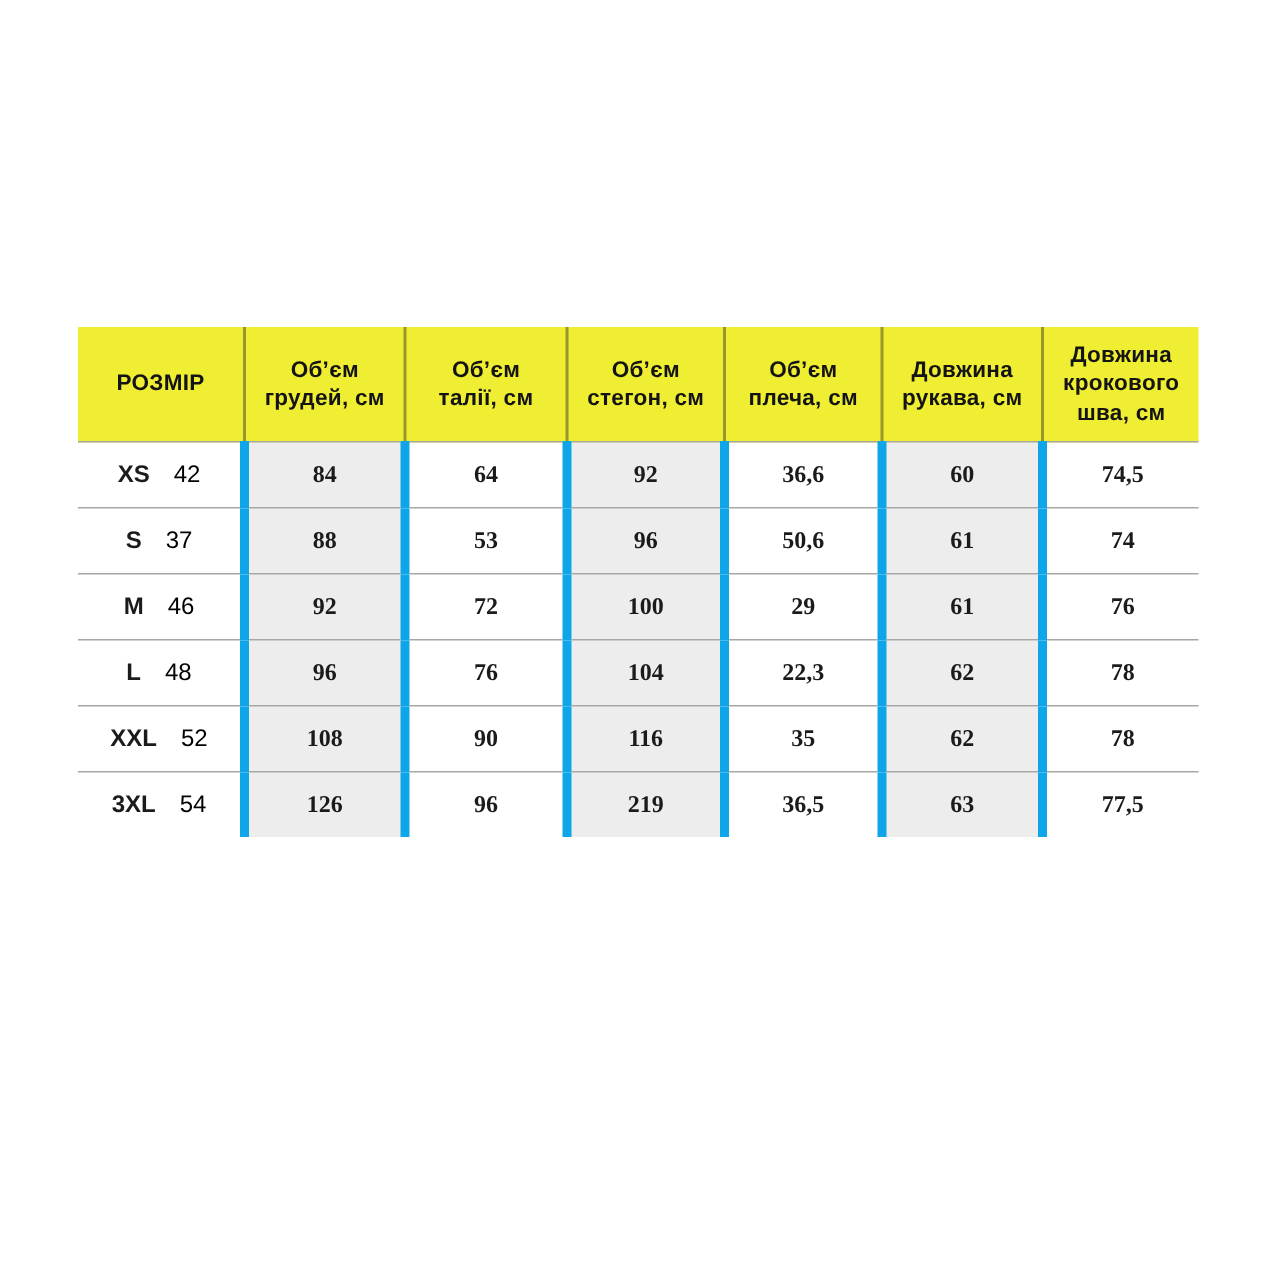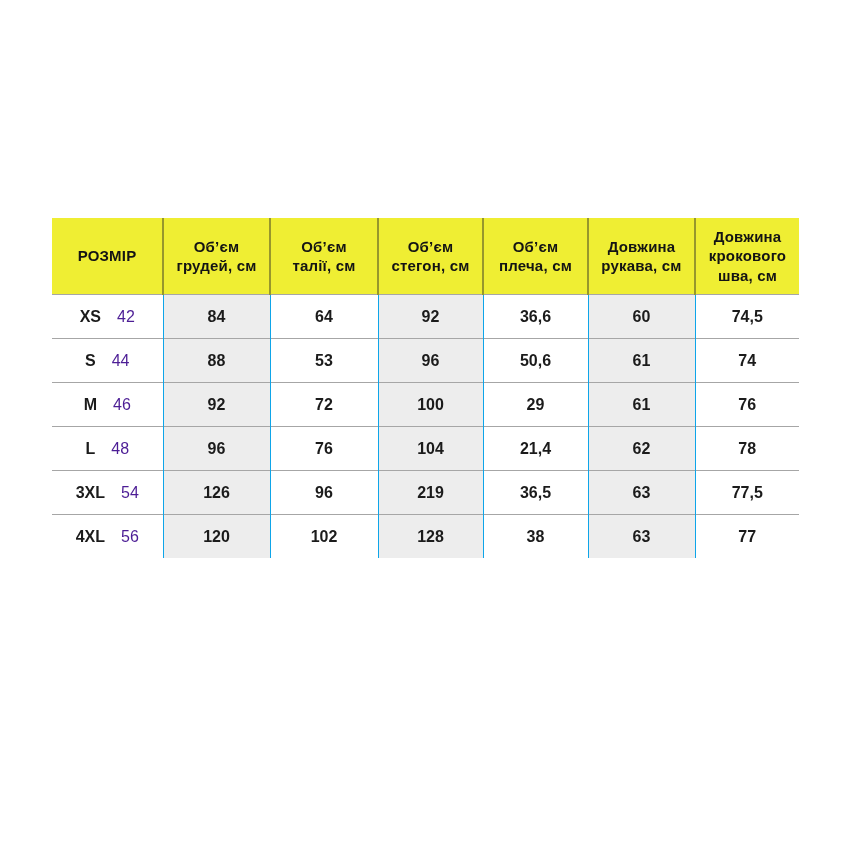--- a/index.html
+++ b/index.html
@@ -44,38 +44,39 @@
     height: 43px;
     font-size: 16px;
     font-weight: 700;
     color: #1b1b1b;
     text-align: center;
     vertical-align: middle;
     border-top: 1px solid #a6a6a6;
     padding: 0 4px;
   }
   table.size-chart td + td {
-    border-left: 1px solid #0ea5e9;
+    border-left: 6px solid #0ea5e9;
+    font-family: Liberation Serif, serif;
   }
   table.size-chart td.shade {
     background: #ededed;
   }
   .size-wrap {
     display: flex;
     justify-content: center;
     align-items: center;
     gap: 16px;
   }
   .size-label {
     font-weight: 700;
     color: #1b1b1b;
   }
   .size-number {
     font-weight: 400;
-    color: #4c1d95;
+    color: #000000;
   }
 </style>
 </head>
 <body>
 
 <div class="canvas">
   <table class="size-chart">
     <colgroup>
       <col style="width:111px">
       <col style="width:107px">
@@ -115,21 +116,21 @@
         <td>64</td>
         <td class="shade">92</td>
         <td>36,6</td>
         <td class="shade">60</td>
         <td>74,5</td>
       </tr>
       <tr>
         <td>
           <div class="size-wrap">
             <span class="size-label">S</span>
-            <span class="size-number">44</span>
+            <span class="size-number">37</span>
           </div>
         </td>
         <td class="shade">88</td>
         <td>53</td>
         <td class="shade">96</td>
         <td>50,6</td>
         <td class="shade">61</td>
         <td>74</td>
       </tr>
       <tr>
@@ -149,47 +150,47 @@
       <tr>
         <td>
           <div class="size-wrap">
             <span class="size-label">L</span>
             <span class="size-number">48</span>
           </div>
         </td>
         <td class="shade">96</td>
         <td>76</td>
         <td class="shade">104</td>
-        <td>21,4</td>
+        <td>22,3</td>
+        <td class="shade">62</td>
+        <td>78</td>
+      </tr>
+      <tr>
+        <td>
+          <div class="size-wrap">
+            <span class="size-label">XXL</span>
+            <span class="size-number">52</span>
+          </div>
+        </td>
+        <td class="shade">108</td>
+        <td>90</td>
+        <td class="shade">116</td>
+        <td>35</td>
         <td class="shade">62</td>
         <td>78</td>
       </tr>
       <tr>
         <td>
           <div class="size-wrap">
             <span class="size-label">3XL</span>
             <span class="size-number">54</span>
           </div>
         </td>
         <td class="shade">126</td>
         <td>96</td>
         <td class="shade">219</td>
         <td>36,5</td>
         <td class="shade">63</td>
         <td>77,5</td>
       </tr>
-      <tr>
-        <td>
-          <div class="size-wrap">
-            <span class="size-label">4XL</span>
-            <span class="size-number">56</span>
-          </div>
-        </td>
-        <td class="shade">120</td>
-        <td>102</td>
-        <td class="shade">128</td>
-        <td>38</td>
-        <td class="shade">63</td>
-        <td>77</td>
-      </tr>
     </tbody>
   </table>
 </div>
 
 </body></html>

